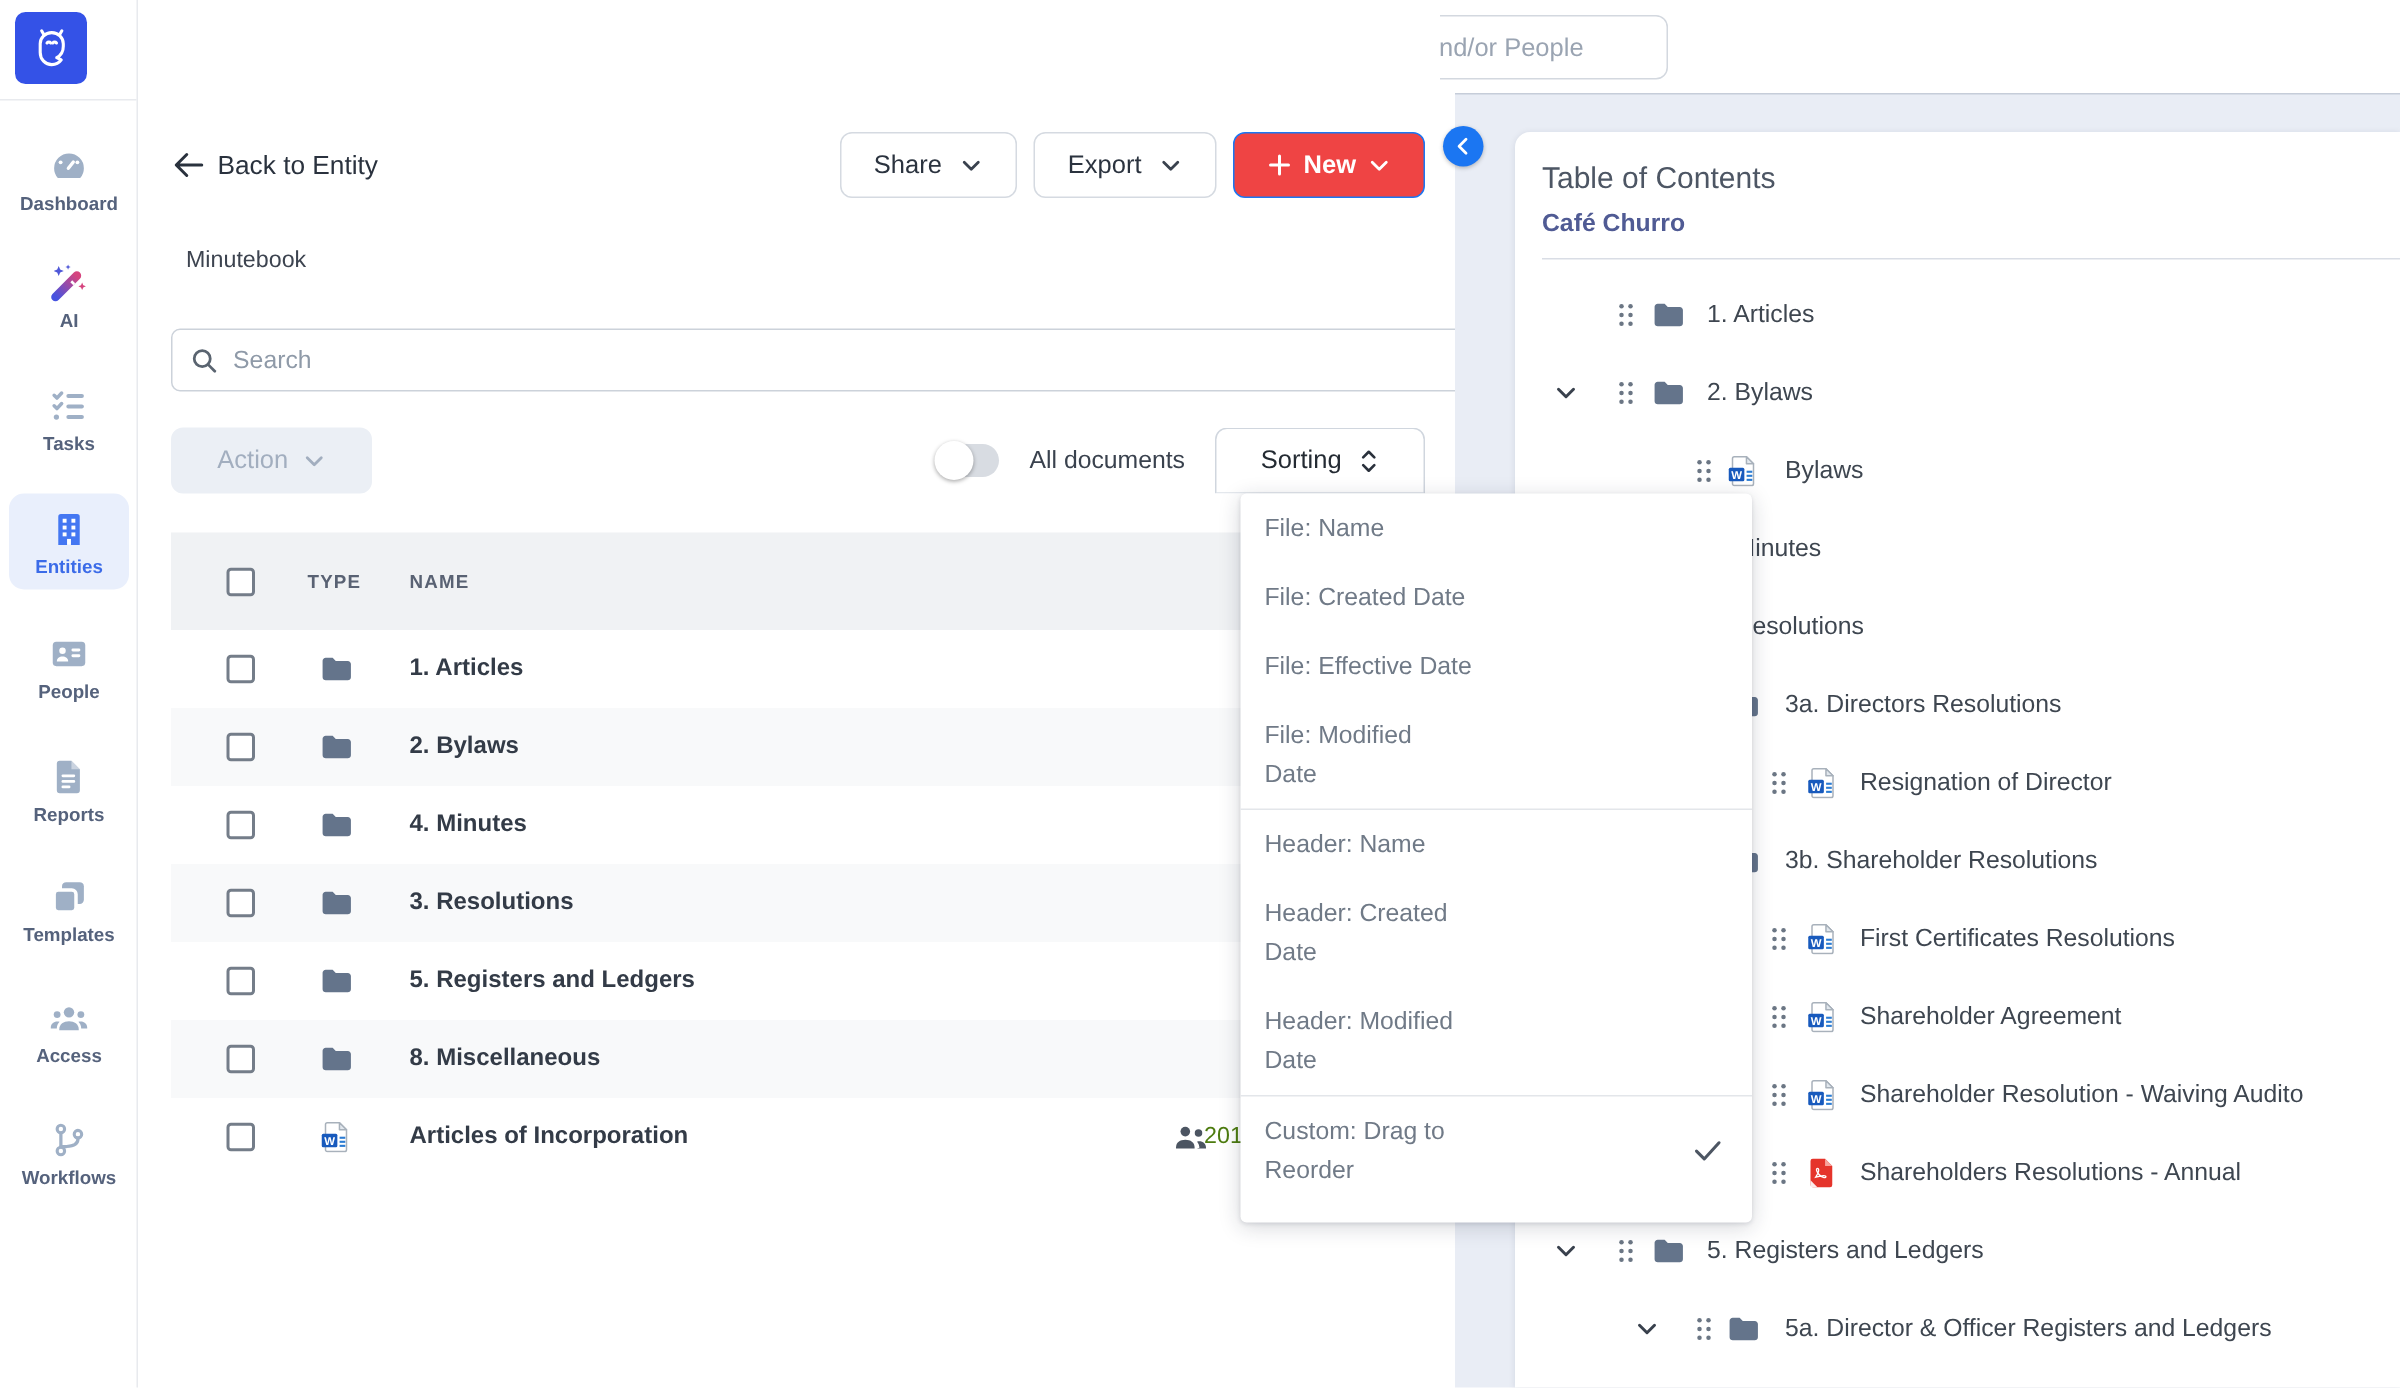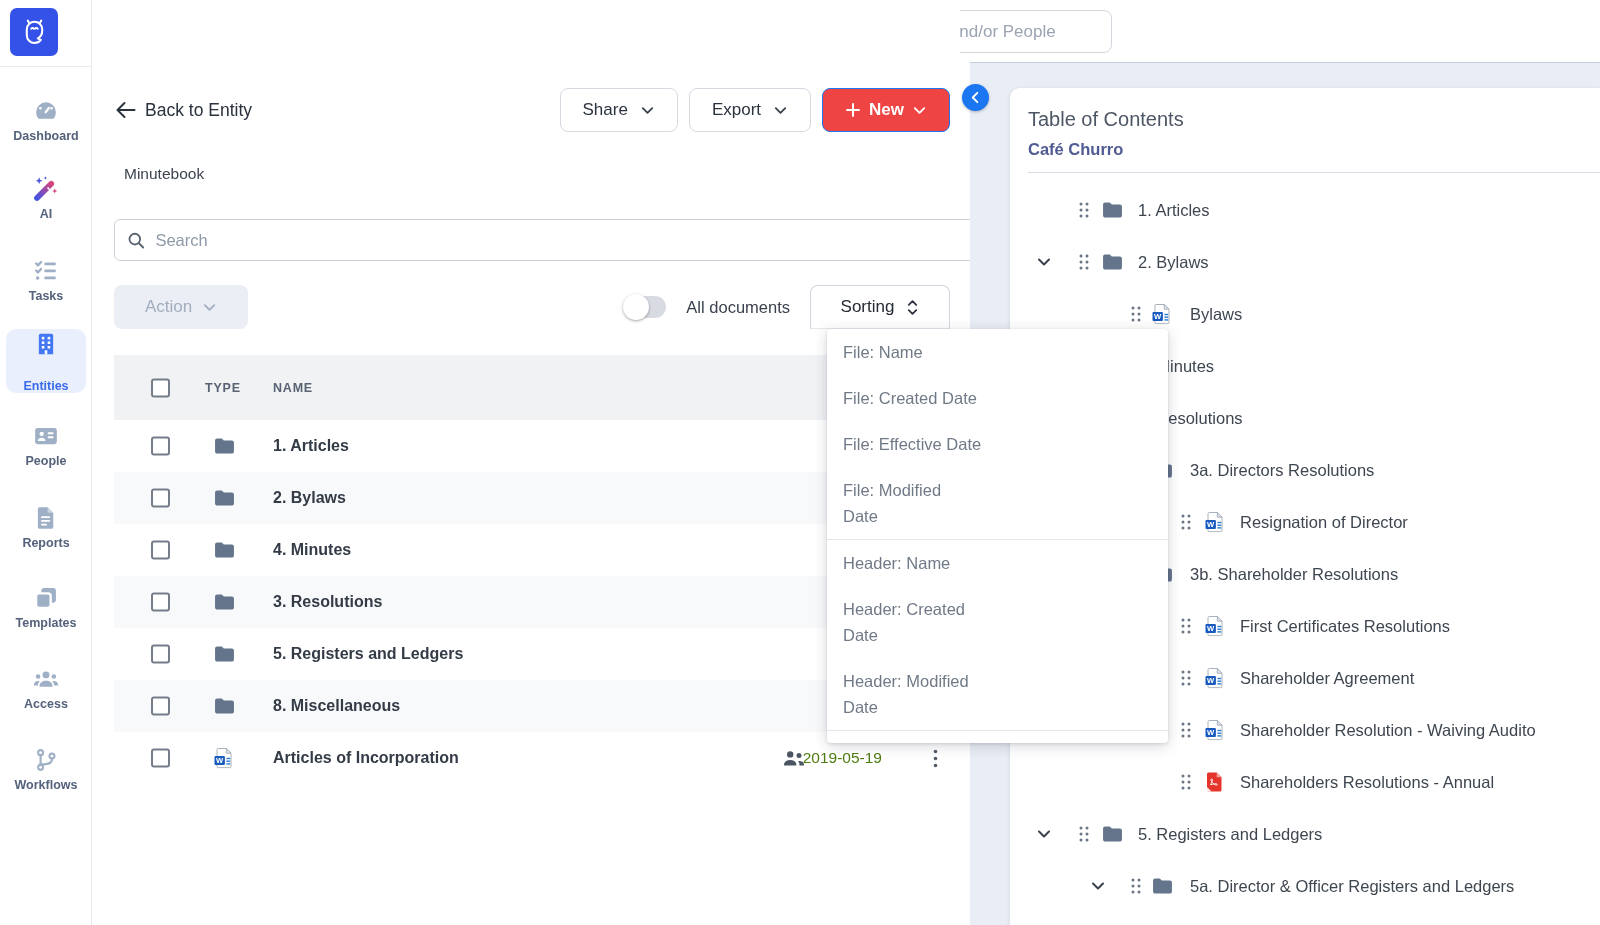--- a/index.html
+++ b/index.html
@@ -157,21 +157,21 @@
     <g fill="currentColor">
               <rect x="10.5" y="4.8" width="10" height="2.3" rx="1.1"></rect>
       <rect x="10.5" y="10.8" width="10" height="2.3" rx="1.1"></rect>
       <rect x="10.5" y="16.8" width="10" height="2.3" rx="1.1"></rect>
               <circle cx="4.8" cy="18" r="1.5"></circle>
             </g>
           </svg>
         </span>
     <span class="nv-label">Tasks</span>
       </div>
-      <div class="nav-item active" style="top: 329px; justify-content: space-between;">
+      <div class="nav-item active" style="top: 329px;">
         <span class="nv-icon">
           <svg width="26" height="28" viewBox="0 0 24 24">
     <path d="M7 2.5h10A1.6 1.6 0 0 1 18.6 4.1V21.5H5.4V4.1A1.6 1.6 0 0 1 7 2.5z" fill="currentColor"></path>
     <g fill="#fff">
               <rect x="8.1" y="5.4" width="2.4" height="2.4"></rect>
               <rect x="13.5" y="5.4" width="2.4" height="2.4"></rect>
     <rect x="8.1" y="9.6" width="2.4" height="2.4"></rect>
               <rect x="13.5" y="9.6" width="2.4" height="2.4"></rect>
     <rect x="8.1" y="13.8" width="2.4" height="2.4"></rect>
               <rect x="13.5" y="13.8" width="2.4" height="2.4"></rect>
@@ -838,13 +838,17 @@
     <div class="menu-item">File: Effective Date</div>
     <div class="menu-item">File: Modified
 Date</div>
     <div class="menu-divider"></div>
     <div class="menu-item">Header: Name</div>
     <div class="menu-item">Header: Created
 Date</div>
     <div class="menu-item">Header: Modified
 Date</div>
     <div class="menu-divider"></div>
+    <div class="menu-item">Custom: Drag to
+Reorder<span class="check"><svg width="19" height="15" viewBox="0 0 20 16">
+    <path d="M2 8.5l5.5 5.5L18 2.5" fill="none" stroke="#4d5663" stroke-width="2.2" stroke-linecap="round" stroke-linejoin="round"></path>
+        </svg></span></div>
   </div>
 
 </body></html>

